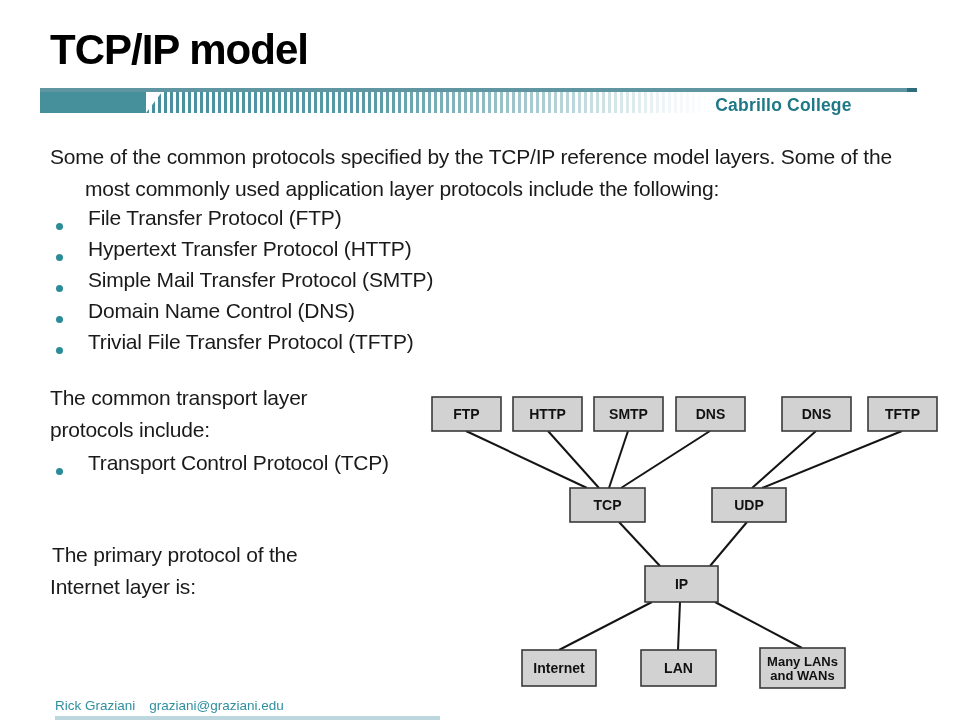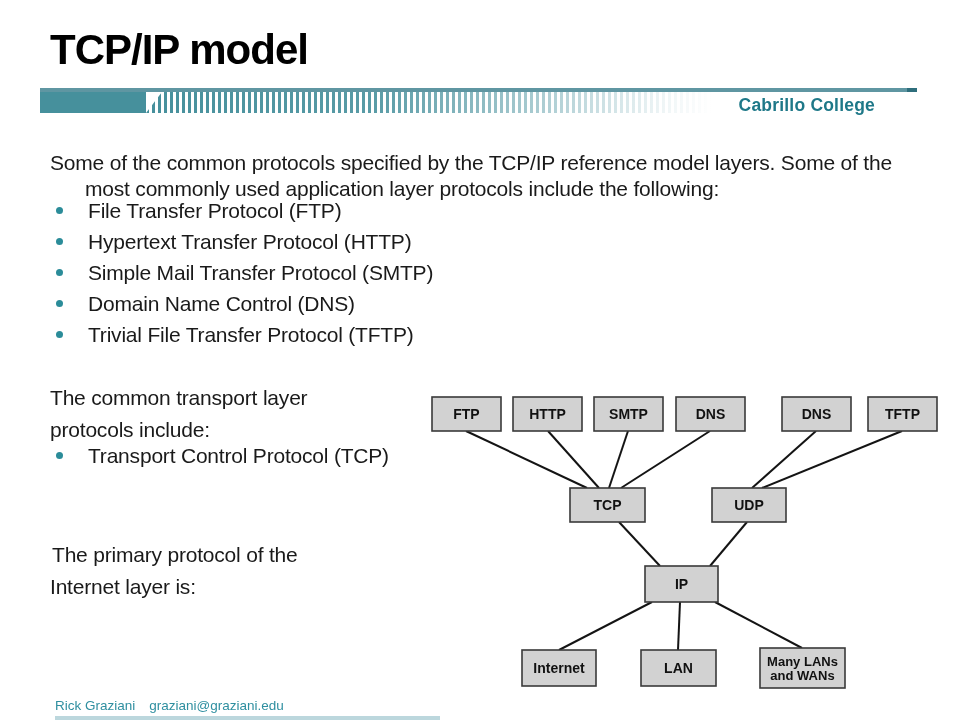--- a/index.html
+++ b/index.html
@@ -23,29 +23,29 @@
   .band-fade {
     position:absolute; left:146px; top:92px; width:566px; height:21px;
     background:linear-gradient(90deg, rgba(255,255,255,0) 0%, rgba(255,255,255,0.10) 40%,
                rgba(255,255,255,0.55) 70%, rgba(255,255,255,0.92) 92%, #ffffff 100%);
   }
   .band-wedge {
     position:absolute; left:146px; top:92px; width:0; height:0;
     border-top:21px solid #ffffff; border-right:16px solid transparent;
   }
   .brand {
-    position:absolute; left:692px; top:95px; width:183px; text-align:right;
+    position:absolute; left:692px; top:95px; width:183px; text-align:center;
     font-size:17.5px; font-weight:bold; color:#1e7888; letter-spacing:0.2px;
   }
   
   .textline { position:absolute; font-size:21px; line-height:32px; color:#1a1a1a; letter-spacing:-0.2px; white-space:nowrap; }
-  .intro1 { left:50px; top:147px; }
+  .intro1 { left:50px; top:141px; }
   .intro2 { left:85px; top:173px; }
   ul.bullets { position:absolute; left:50px; list-style:none; }
-  ul.bullets li { display:flex; align-items:flex-start; height:31px; font-size:21px; letter-spacing:-0.2px; color:#1a1a1a; }
+  ul.bullets li { display:flex; align-items:flex-end; height:31px; font-size:21px; letter-spacing:-0.2px; color:#1a1a1a; }
   ul.bullets .dot {
     width:7px; height:7px; border-radius:50%; background:#2b8c99;
     margin:8px 0 0 6px; flex:0 0 7px;
   }
   ul.bullets .btext { margin-left:25px; white-space:nowrap; }
   .list-app { top:199px; }
   .list-transport { top:444px; }
   .list-internet { top:598px; }
   .t-intro1 { left:50px; top:382px; }
   .t-intro2 { left:50px; top:414px; }

